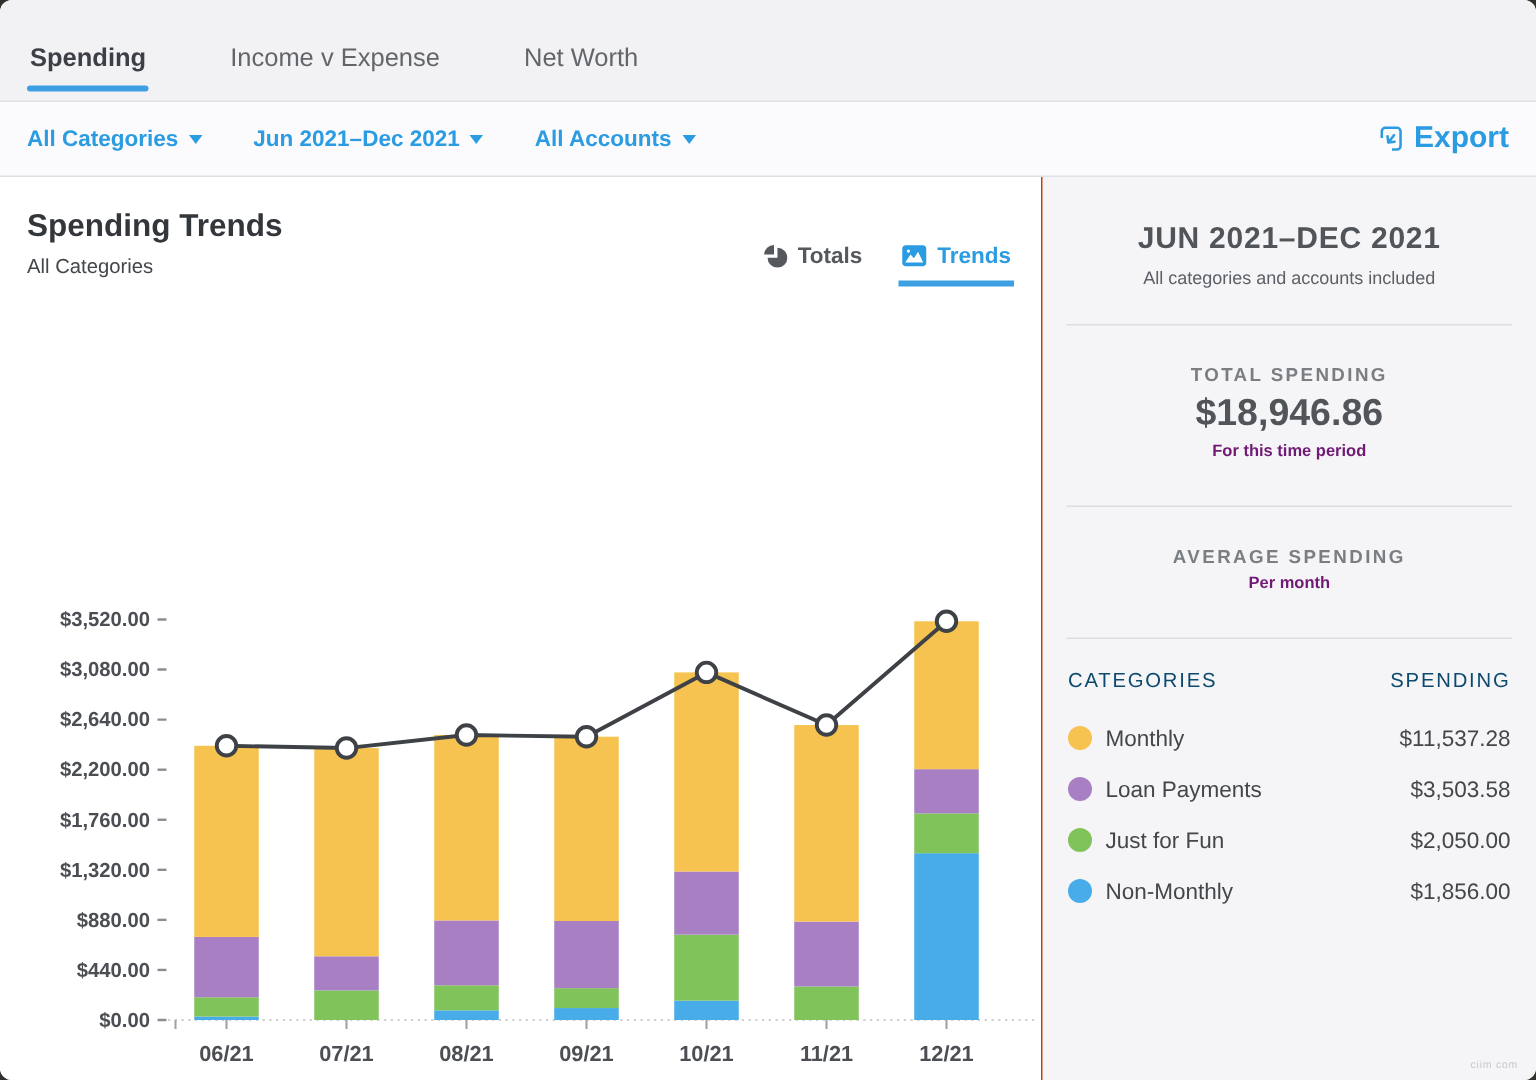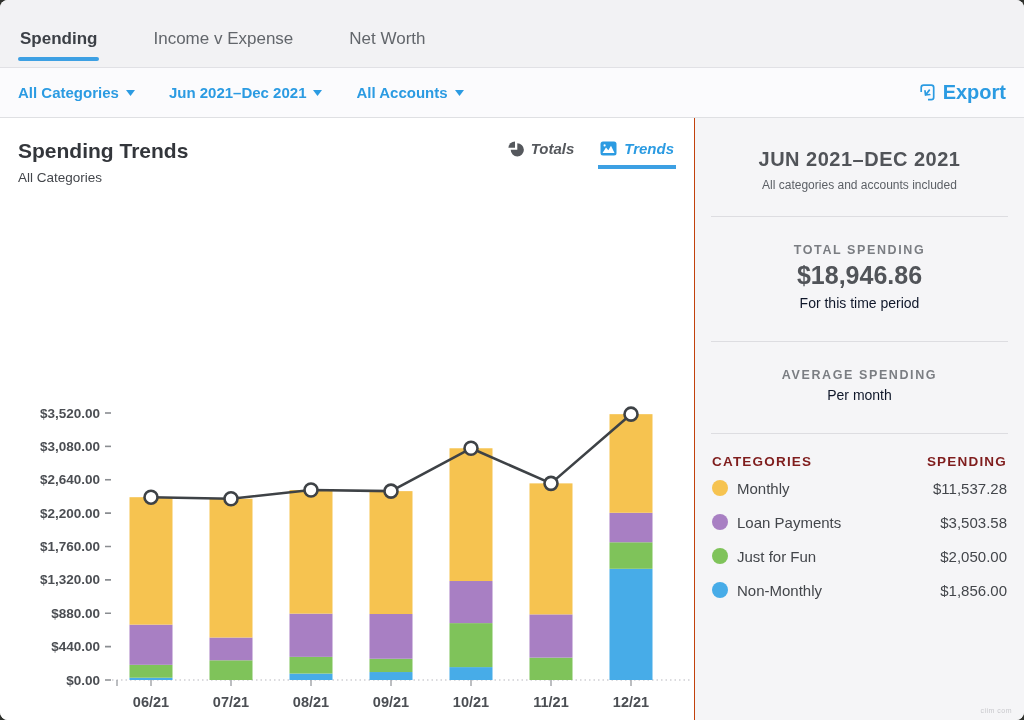--- a/index.html
+++ b/index.html
@@ -33,39 +33,39 @@
   .dropdown{ display:flex; align-items:center; gap:7px; color:#2b9be2; font-size:15px; font-weight:700; cursor:pointer; }
   .caret{ width:9px; height:6px; display:inline-block; }
   .spacer{ flex:1; }
   .export{ display:flex; align-items:center; gap:7px; color:#2b9be2; font-size:20px; font-weight:700; cursor:pointer; }
   
   .content{ flex:1; display:flex; min-height:0; }
   .chart-card{ position:relative; width:695px; background:#ffffff; border-right:1px solid #c2410c; }
   .card-header{ display:flex; justify-content:space-between; align-items:flex-start; padding:20px 20px 0 18px; }
   .card-title{ font-size:21px; font-weight:700; color:#33363b; line-height:1.2; }
   .card-subtitle{ font-size:13.5px; color:#43464b; margin-top:7px; }
-  .view-toggle{ display:flex; align-items:flex-start; gap:26px; margin-top:2px;font-style:italic; }
+  .view-toggle{ display:flex; align-items:flex-start; gap:26px; margin-top:24px; }
   .toggle-item{ position:relative; display:flex; align-items:center; gap:7px; font-size:15px; font-weight:700; color:#55585d; cursor:pointer; padding-bottom:12px; }
   .toggle-item.active{ color:#2b9be2; }
   .toggle-item.active::after{
     content:""; position:absolute; left:-2px; right:-2px; bottom:0; height:4px; background:#3da0e3;
   }
   #chart-svg{ position:absolute; left:0; top:258px; }
   
   .side-panel{ flex:1; background:#f5f5f7; overflow:hidden; display:flex; flex-direction:column; }
   .panel-head{ text-align:center; padding:30px 16px 24px; }
   .panel-title{ font-size:20px; font-weight:700; color:#515459; letter-spacing:.5px; }
   .panel-sub{ font-size:12px; color:#5c6066; margin-top:7px; }
   .divider{ border-top:1px solid #dddde1; margin:0 16px; }
   .stat-block{ text-align:center; padding:26px 16px 30px; }
   .stat-label{ font-size:12.5px; font-weight:700; letter-spacing:1.6px; color:#7a7d82; }
   .stat-value{ font-size:25px; font-weight:700; color:#515459; margin-top:4px; }
-  .stat-sub{ font-size:14px; color:#0f172a; margin-top:5px; }
+  .stat-sub{ font-size:11px; color:#701a75; margin-top:5px;font-weight:bold; }
   .cat-section{ padding:20px 17px 0; }
-  .cat-header{ display:flex; justify-content:space-between; font-size:13.5px; font-weight:700; letter-spacing:1.2px; color:#7f1d1d; margin-bottom:2px; }
+  .cat-header{ display:flex; justify-content:space-between; font-size:13.5px; font-weight:400; letter-spacing:1.2px; color:#0c4a6e; margin-bottom:14px; }
   .cat-row{ display:flex; align-items:center; height:34px; }
   .cat-dot{ width:16px; height:16px; border-radius:50%; flex:none; margin-right:9px; }
   .cat-name{ font-size:15px; color:#43464b; flex:1; }
   .cat-amount{ font-size:15px; color:#43464b; }
   .watermark{ position:absolute; right:12px; bottom:6px; font-size:7px; color:#a9a9af; opacity:.6; letter-spacing:.5px; }
 </style>
 </head>
 <body>
 
 <div class="window">

